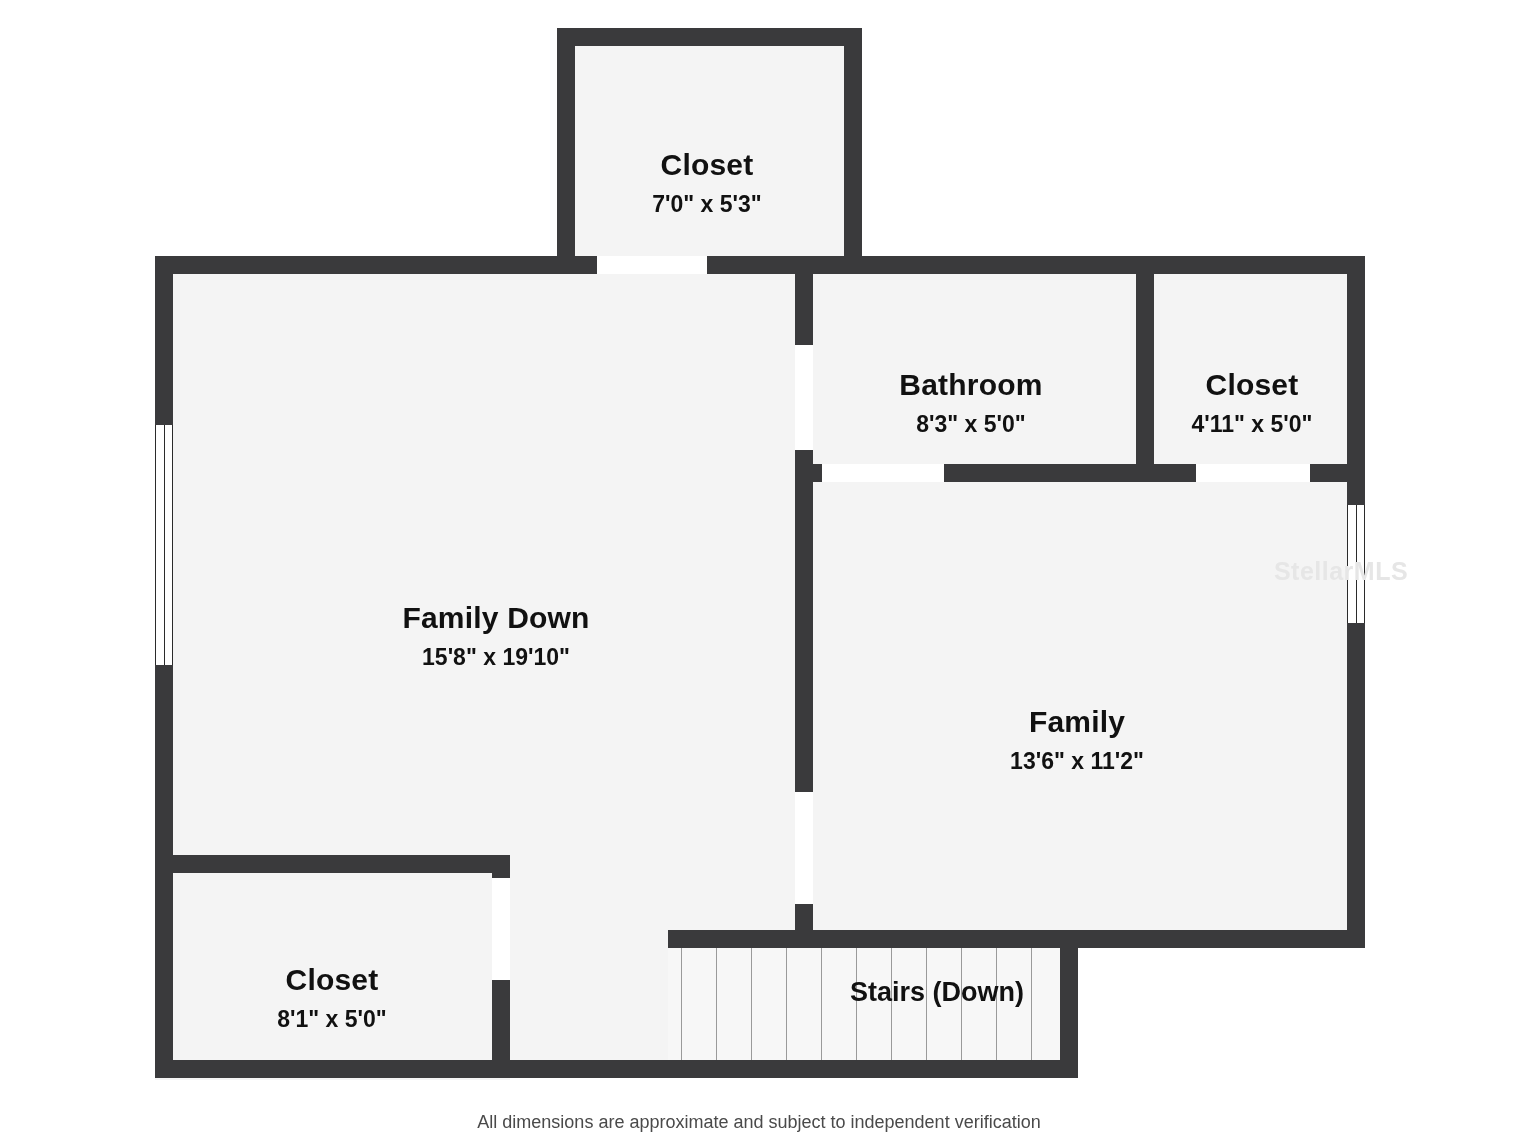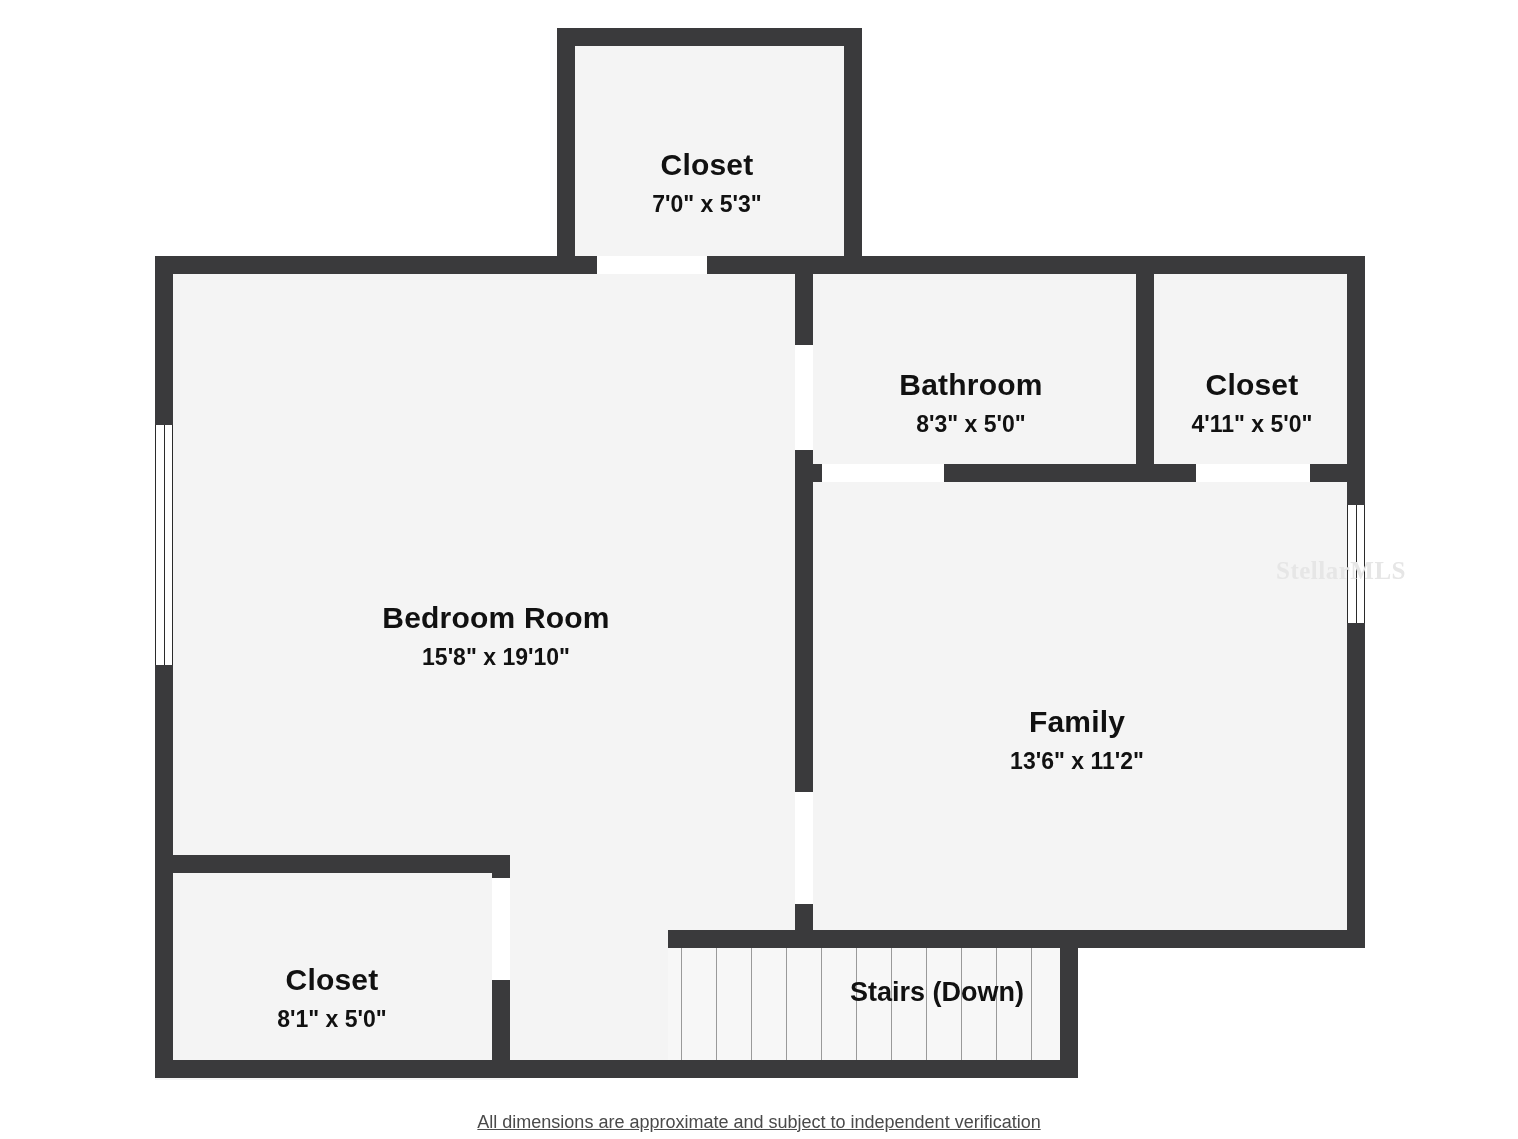--- a/index.html
+++ b/index.html
@@ -179,29 +179,29 @@
   <div class="tread" style="left:751px; top:948px; height:112px;"></div>
   <div class="tread" style="left:786px; top:948px; height:112px;"></div>
   <div class="tread" style="left:821px; top:948px; height:112px;"></div>
   <div class="tread" style="left:856px; top:948px; height:112px;"></div>
   <div class="tread" style="left:891px; top:948px; height:112px;"></div>
   <div class="tread" style="left:926px; top:948px; height:112px;"></div>
   <div class="tread" style="left:961px; top:948px; height:112px;"></div>
   <div class="tread" style="left:996px; top:948px; height:112px;"></div>
   <div class="tread" style="left:1031px; top:948px; height:112px;"></div>
 
-  <div class="watermark" style="left:1341px; top:557px;font-family:Liberation Serif, serif;">StellarMLS</div>
+  <div class="watermark" style="left:1341px; top:557px;">StellarMLS</div>
 
   <div class="room-label" style="left:707px; top:113px;">
     <span class="rl-name">Closet</span>
     <span class="rl-dim">7'0" x 5'3"</span>
   </div>
 
   <div class="room-label" style="left:496px; top:566px;">
-    <span class="rl-name">Bedroom Room</span>
+    <span class="rl-name">Family Down</span>
     <span class="rl-dim">15'8" x 19'10"</span>
   </div>
 
   <div class="room-label" style="left:971px; top:333px;">
     <span class="rl-name">Bathroom</span>
     <span class="rl-dim">8'3" x 5'0"</span>
   </div>
 
   <div class="room-label" style="left:1252px; top:333px;">
     <span class="rl-name">Closet</span>
@@ -213,15 +213,15 @@
     <span class="rl-dim">13'6" x 11'2"</span>
   </div>
 
   <div class="room-label" style="left:332px; top:928px;">
     <span class="rl-name">Closet</span>
     <span class="rl-dim">8'1" x 5'0"</span>
   </div>
 
   <div class="stairs-label" style="left:893px; top:977px;margin-left:44px;">Stairs (Down)</div>
 
-  <div class="footer-note" style="top:1112px;text-decoration:underline;">All dimensions are approximate and subject to independent verification</div>
+  <div class="footer-note" style="top:1112px;">All dimensions are approximate and subject to independent verification</div>
 
 </div>
 
 </body></html>

